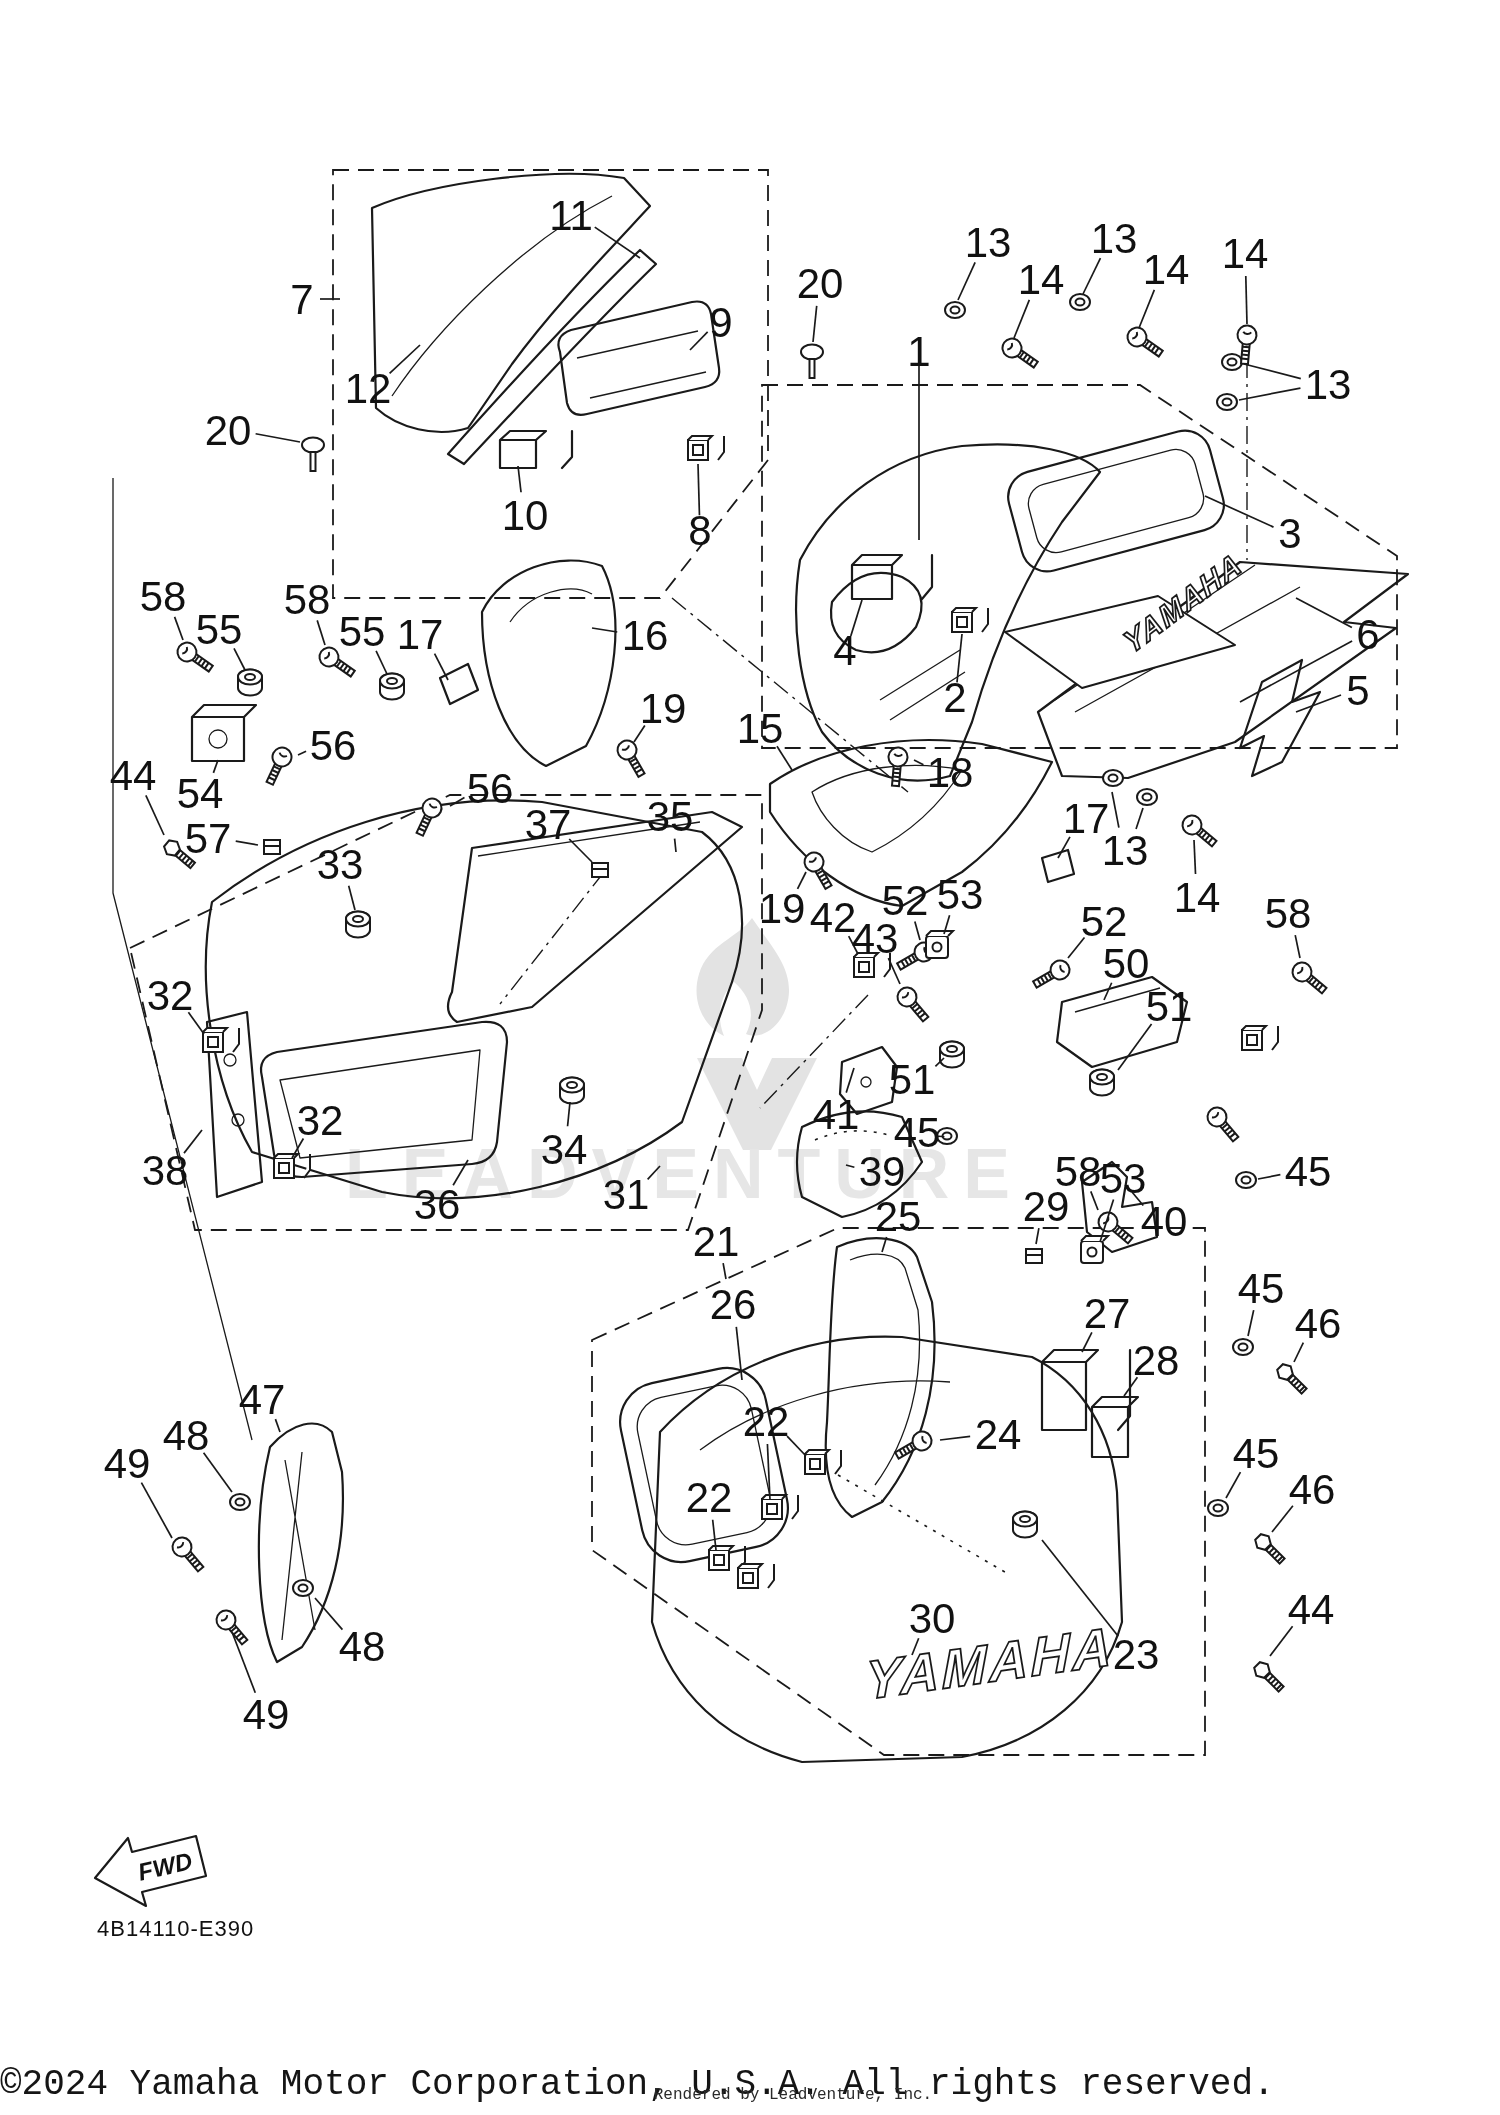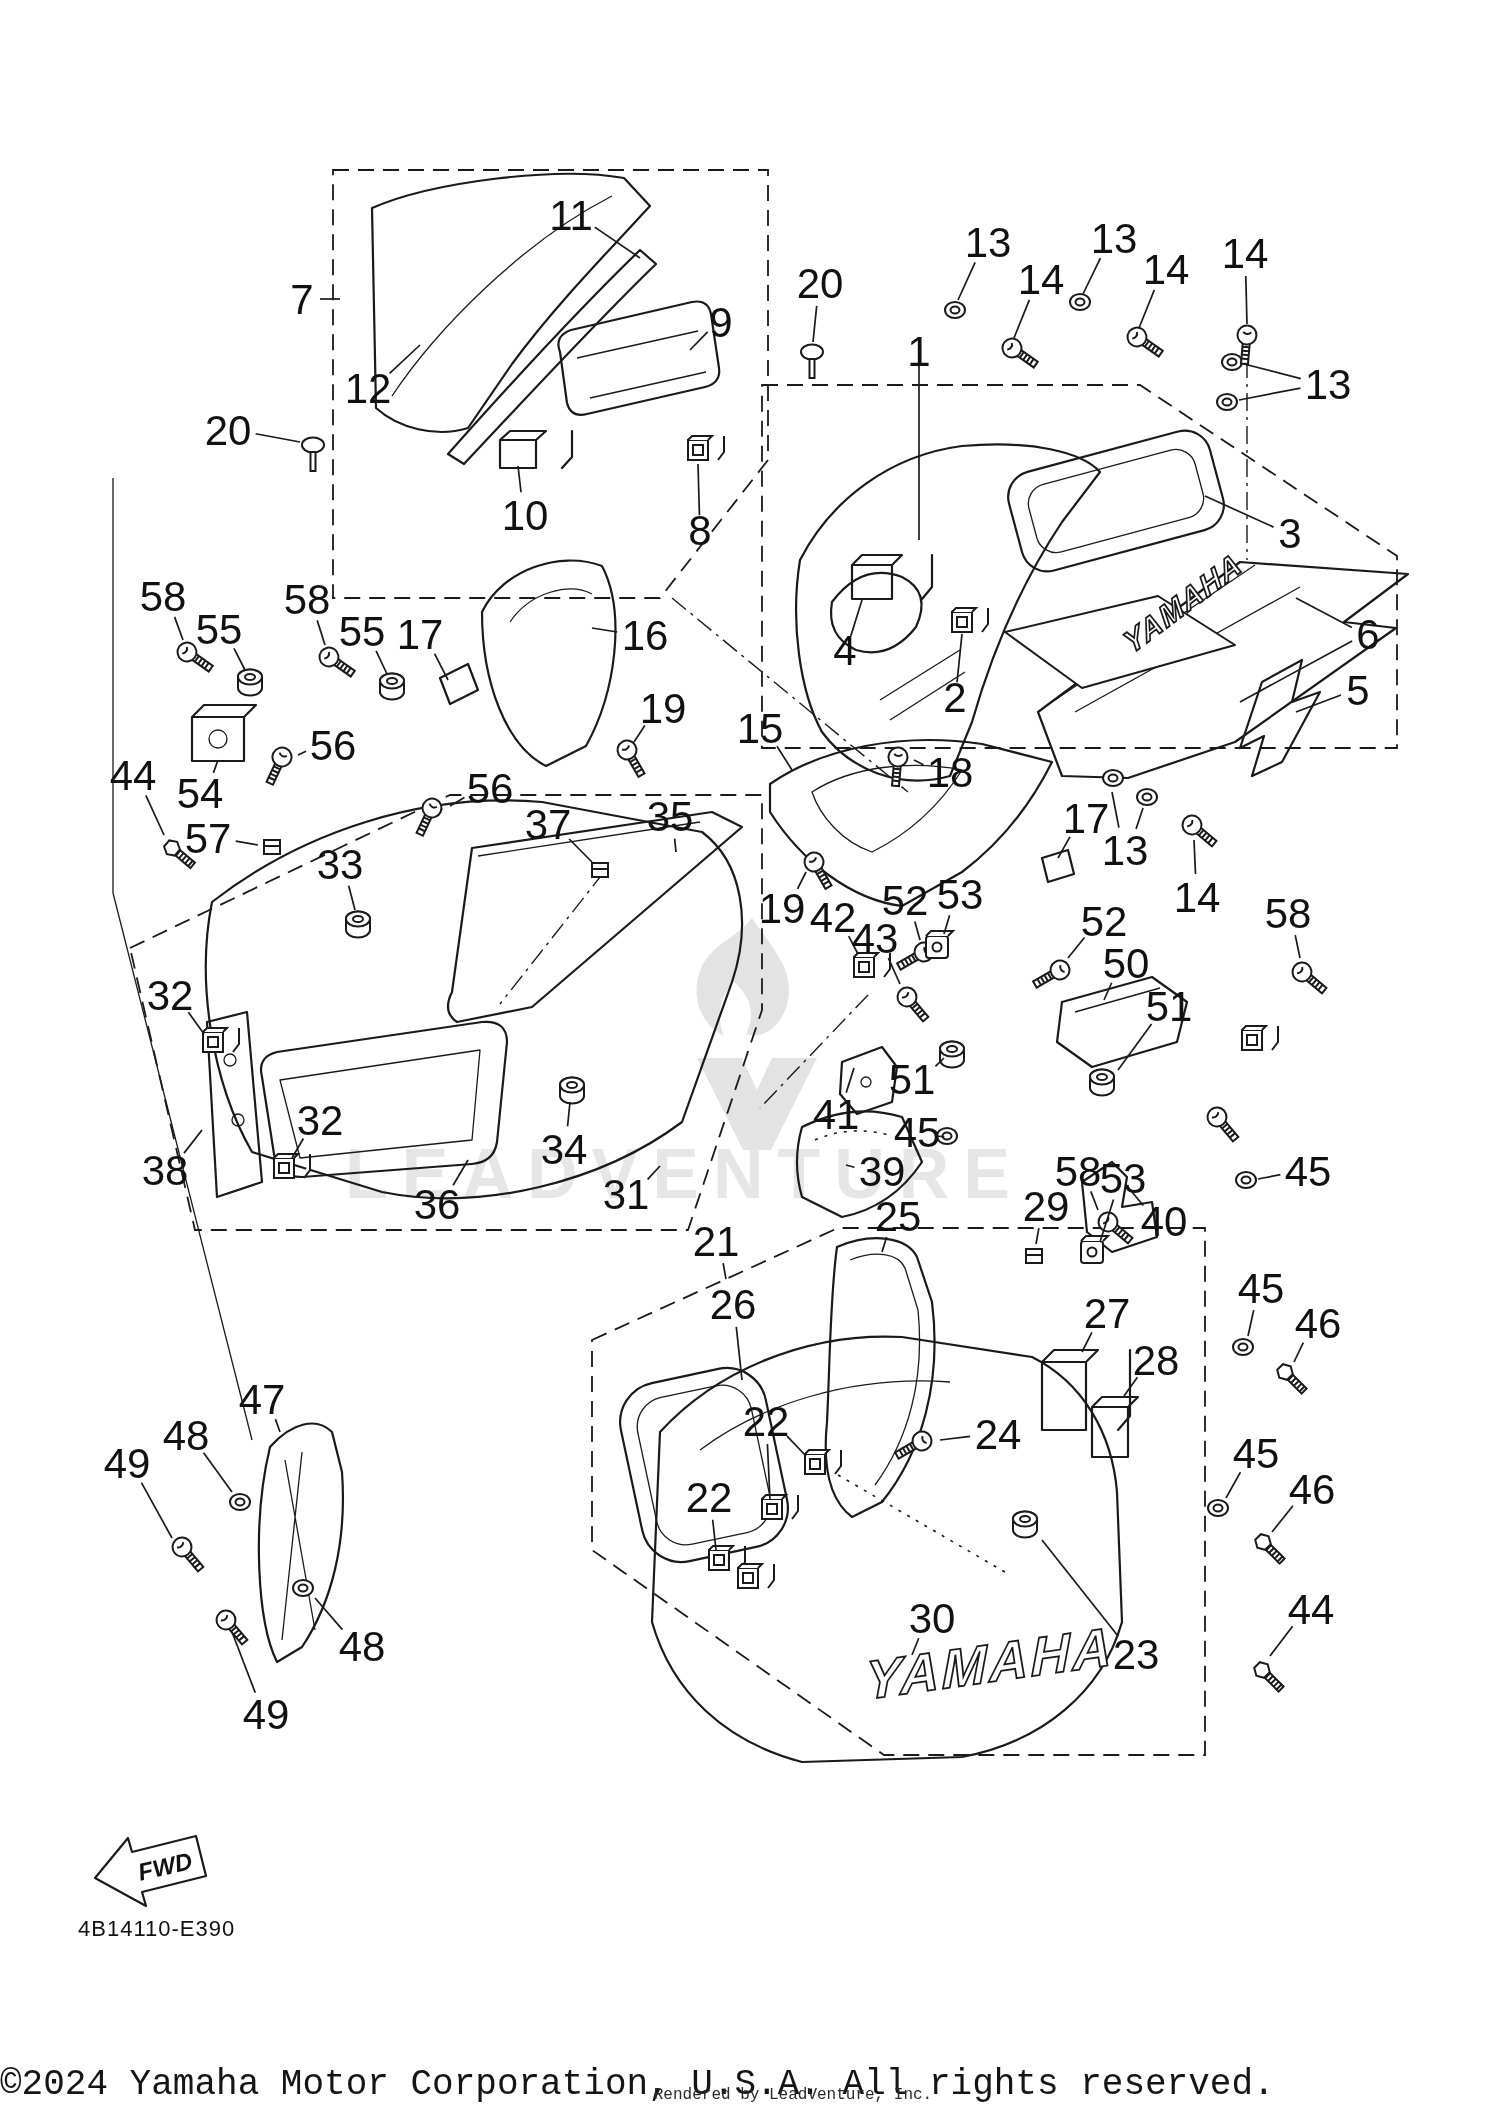--- a/index.html
+++ b/index.html
@@ -13,21 +13,21 @@
   .dashdot{fill:none;stroke:#1a1a1a;stroke-width:1.4;stroke-dasharray:18 6 3 6;}
   .dotted{fill:none;stroke:#1a1a1a;stroke-width:1.6;stroke-dasharray:3 7;}
   .leader{stroke:#1a1a1a;stroke-width:1.7;fill:none;}
   .callout{font:400 42px "Liberation Sans",sans-serif;fill:#111;}
   .hw{fill:#fff;stroke:#1a1a1a;stroke-width:2;}
   .decal{font-style:italic;font-weight:700;fill:#fff;stroke:#1a1a1a;stroke-width:1.8;
          font-family:"Liberation Sans",sans-serif;}
   .wmtext{font:700 70px "Liberation Sans",sans-serif;letter-spacing:14px;}
   .wmfill{stroke:none;}
   .fwdtext{font:italic 900 24px "Liberation Sans",sans-serif;fill:#111;}
-  .diagram-code{position:absolute;left:78px;top:1916px;font:22px "Liberation Sans",sans-serif;
+  .diagram-code{position:absolute;left:97px;top:1916px;font:22px "Liberation Sans",sans-serif;
                 color:#111;letter-spacing:1px;}
   .copyright{position:absolute;left:0;width:1271px;top:2064px;text-align:center;white-space:nowrap;
              font:36px "Liberation Mono","DejaVu Sans Mono",monospace;color:#151515;}
   .rendered{position:absolute;left:0;width:1500px;top:2086px;text-align:center;white-space:nowrap;
             font:16px "Liberation Mono","DejaVu Sans Mono",monospace;color:#2a2a2a;padding-left:43px;}
 </style>
 </head>
 <body>
 
 <svg id="diagram-svg" width="1500" height="2115" viewBox="0 0 1500 2115">

